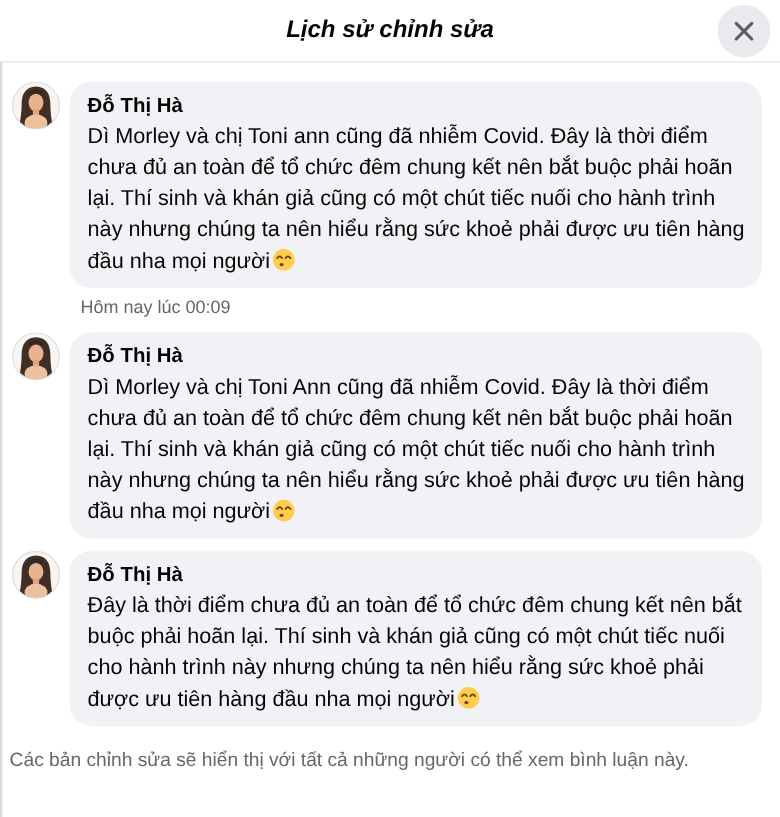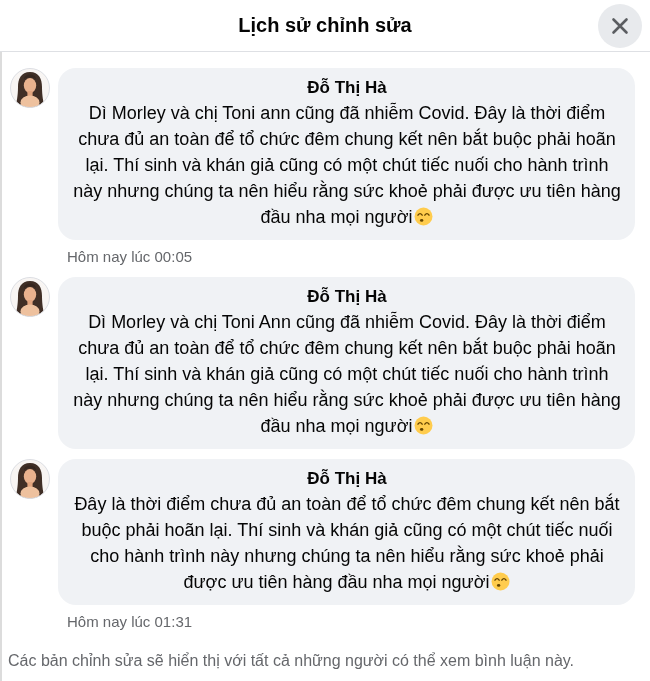--- a/index.html
+++ b/index.html
@@ -25,20 +25,21 @@
     display: flex;
     align-items: center;
     justify-content: center;
     border-bottom: 1px solid #dee0e4;
     background: #ffffff;
   }
   .title {
     font-size: 20px;
     font-weight: 700;
     color: #050505;
+    font-style: italic;
   }
   .close-btn {
     position: absolute;
     right: 8px;
     top: 4px;
     width: 44px;
     height: 44px;
     border-radius: 50%;
     background: #e8eaed;
     border: none;
@@ -53,21 +54,20 @@
   .avatar-wrap {
     width: 40px; height: 40px;
     margin-right: 8px;
     flex: none;
   }
   .comment-body { flex: 1; min-width: 0; }
   .bubble {
     background: #f0f2f5;
     border-radius: 18px;
     padding: 8px 14px 10px 15px;
-    text-align: center;
   }
   .author {
     font-size: 17px;
     font-weight: 700;
     line-height: 24px;
     color: #050505;
   }
   .msg {
     font-size: 18px;
     line-height: 26px;
@@ -140,21 +140,21 @@
           <use href="#avatar-woman"></use>
         </svg>
     </div>
     <div class="comment-body">
       <div class="bubble">
         <div class="author">Đỗ Thị Hà</div>
         <div class="msg"><span>Dì Morley và chị Toni ann cũng đã nhiễm Covid. Đây là thời điểm chưa đủ an toàn để tổ chức đêm chung kết nên bắt buộc phải hoãn lại. Thí sinh và khán giả cũng có một chút tiếc nuối cho hành trình này nhưng chúng ta nên hiểu rằng sức khoẻ phải được ưu tiên hàng đầu nha mọi người</span><svg class="emoji" viewBox="0 0 36 36">
               <use href="#emoji-kiss"></use>
             </svg></div>
       </div>
-      <div class="timestamp">Hôm nay lúc 00:05</div>
+      <div class="timestamp">Hôm nay lúc 00:09</div>
     </div>
   </div>
 
   <div class="comment">
     <div class="avatar-wrap">
       <svg width="40" height="40">
           <use href="#avatar-woman"></use>
         </svg>
     </div>
     <div class="comment-body">
@@ -173,19 +173,18 @@
           <use href="#avatar-woman"></use>
         </svg>
     </div>
     <div class="comment-body">
       <div class="bubble">
         <div class="author">Đỗ Thị Hà</div>
         <div class="msg"><span>Đây là thời điểm chưa đủ an toàn để tổ chức đêm chung kết nên bắt buộc phải hoãn lại. Thí sinh và khán giả cũng có một chút tiếc nuối cho hành trình này nhưng chúng ta nên hiểu rằng sức khoẻ phải được ưu tiên hàng đầu nha mọi người</span><svg class="emoji" viewBox="0 0 36 36">
               <use href="#emoji-kiss"></use>
             </svg></div>
       </div>
-      <div class="timestamp">Hôm nay lúc 01:31</div>
     </div>
   </div>
 
 </div>
 
 <div class="footer-note">Các bản chỉnh sửa sẽ hiển thị với tất cả những người có thể xem bình luận này.</div>
 
 </body></html>

